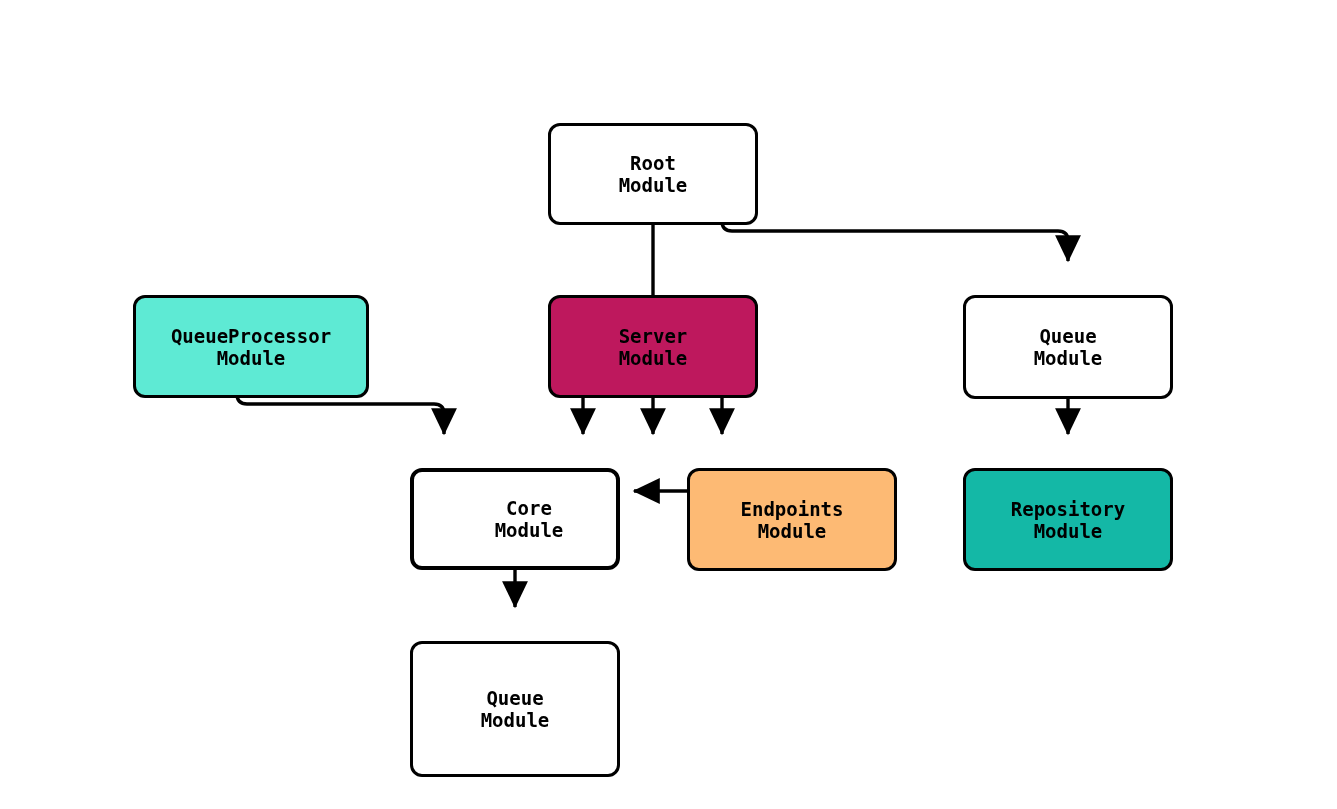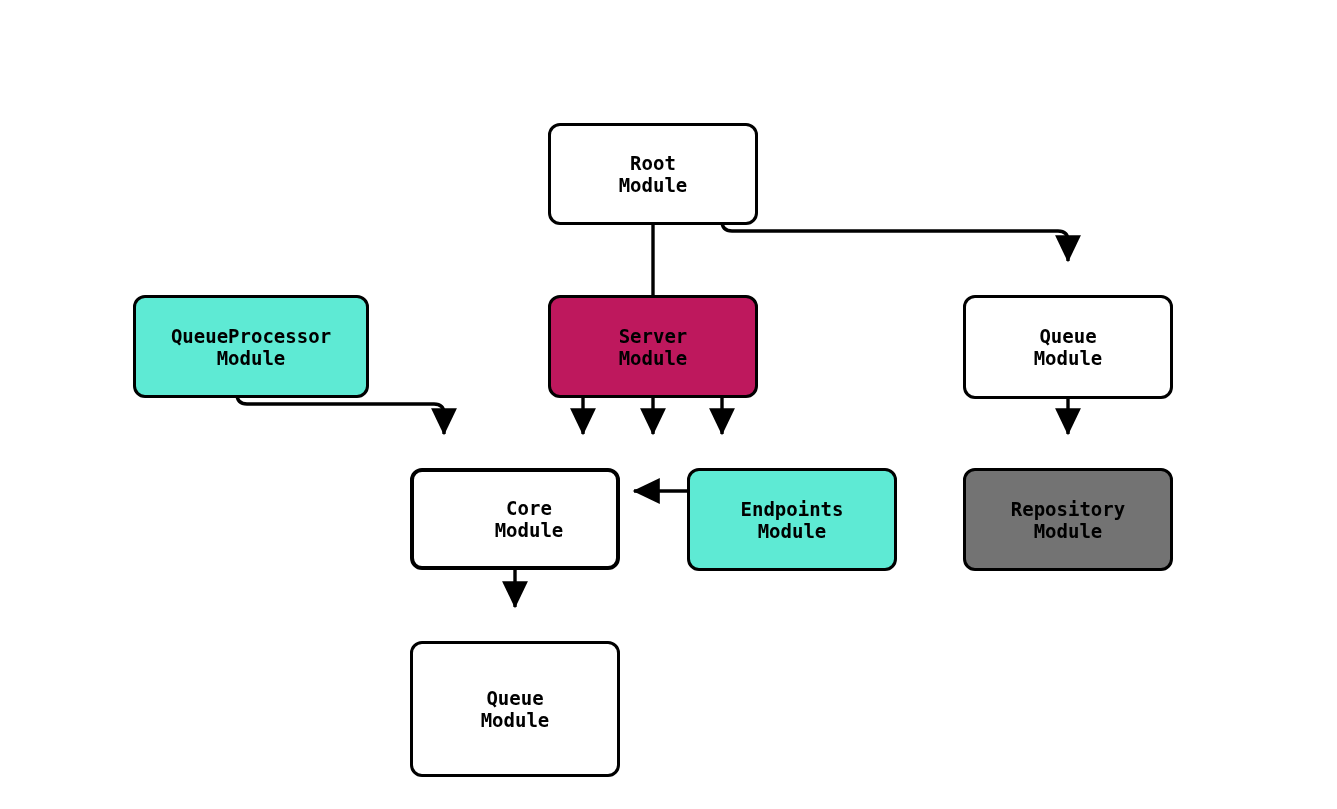--- a/index.html
+++ b/index.html
@@ -95,26 +95,26 @@
   <div class="node" style="left: 963px; top: 267px; width: 210px; height: 104px; border-color: rgb(0, 0, 0); background: rgb(255, 255, 255);">
     <span class="node-label">Queue</span>
     <span class="node-label">Module</span>
   </div>
 
   <div class="node emphasis" style="left: 410px; top: 440px; width: 210px; height: 102px; border-color: rgb(0, 0, 0); background: rgb(255, 255, 255);">
     <span class="node-label">Core</span>
     <span class="node-label">Module</span>
   </div>
 
-  <div class="node" style="left: 687px; top: 440px; width: 210px; height: 103px; border-color: rgb(0, 0, 0); background: #5eead4;">
+  <div class="node" style="left: 687px; top: 440px; width: 210px; height: 103px; border-color: rgb(0, 0, 0); background: #fdba74;">
     <span class="node-label">Endpoints</span>
     <span class="node-label">Module</span>
   </div>
 
-  <div class="node" style="left: 963px; top: 440px; width: 210px; height: 103px; border-color: rgb(0, 0, 0); background: #737373;">
+  <div class="node" style="left: 963px; top: 440px; width: 210px; height: 103px; border-color: rgb(0, 0, 0); background: #14b8a6;">
     <span class="node-label">Repository</span>
     <span class="node-label">Module</span>
   </div>
 
   <div class="node" style="left: 410px; top: 613px; width: 210px; height: 136px; border-color: rgb(0, 0, 0); background: rgb(255, 255, 255);">
     <span class="node-label">Queue</span>
     <span class="node-label">Module</span>
   </div>
 
 </div>

